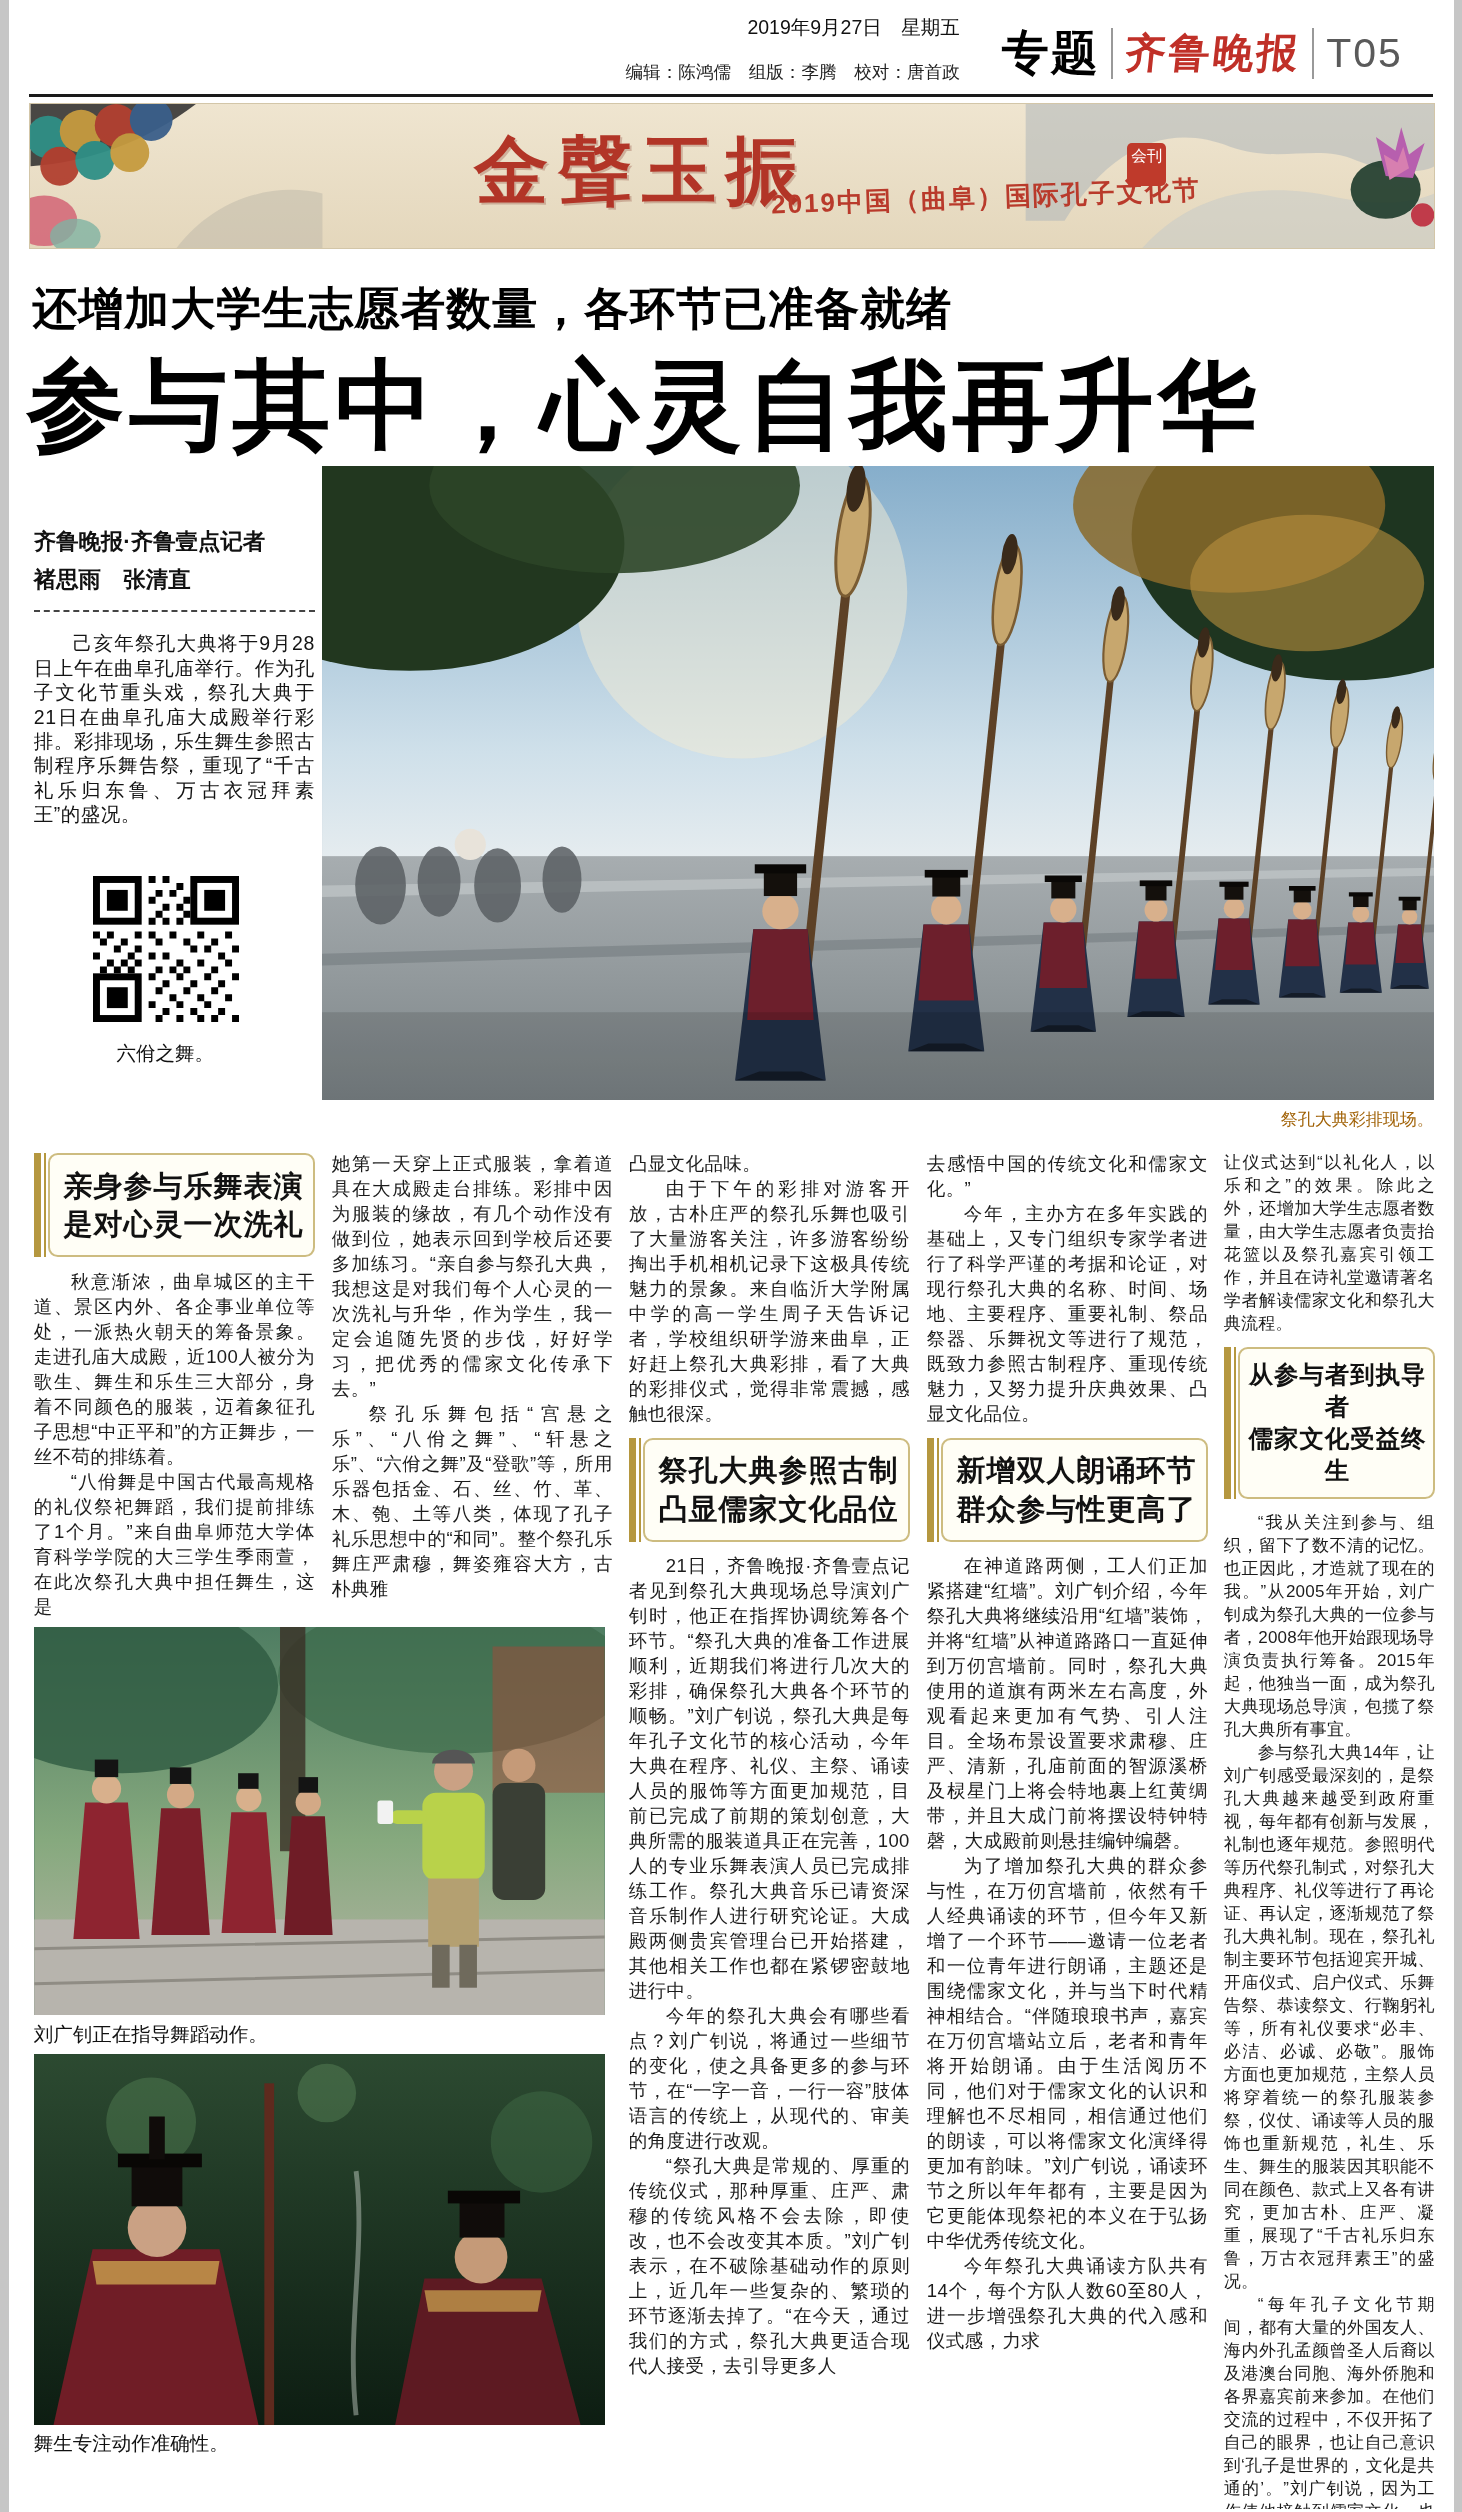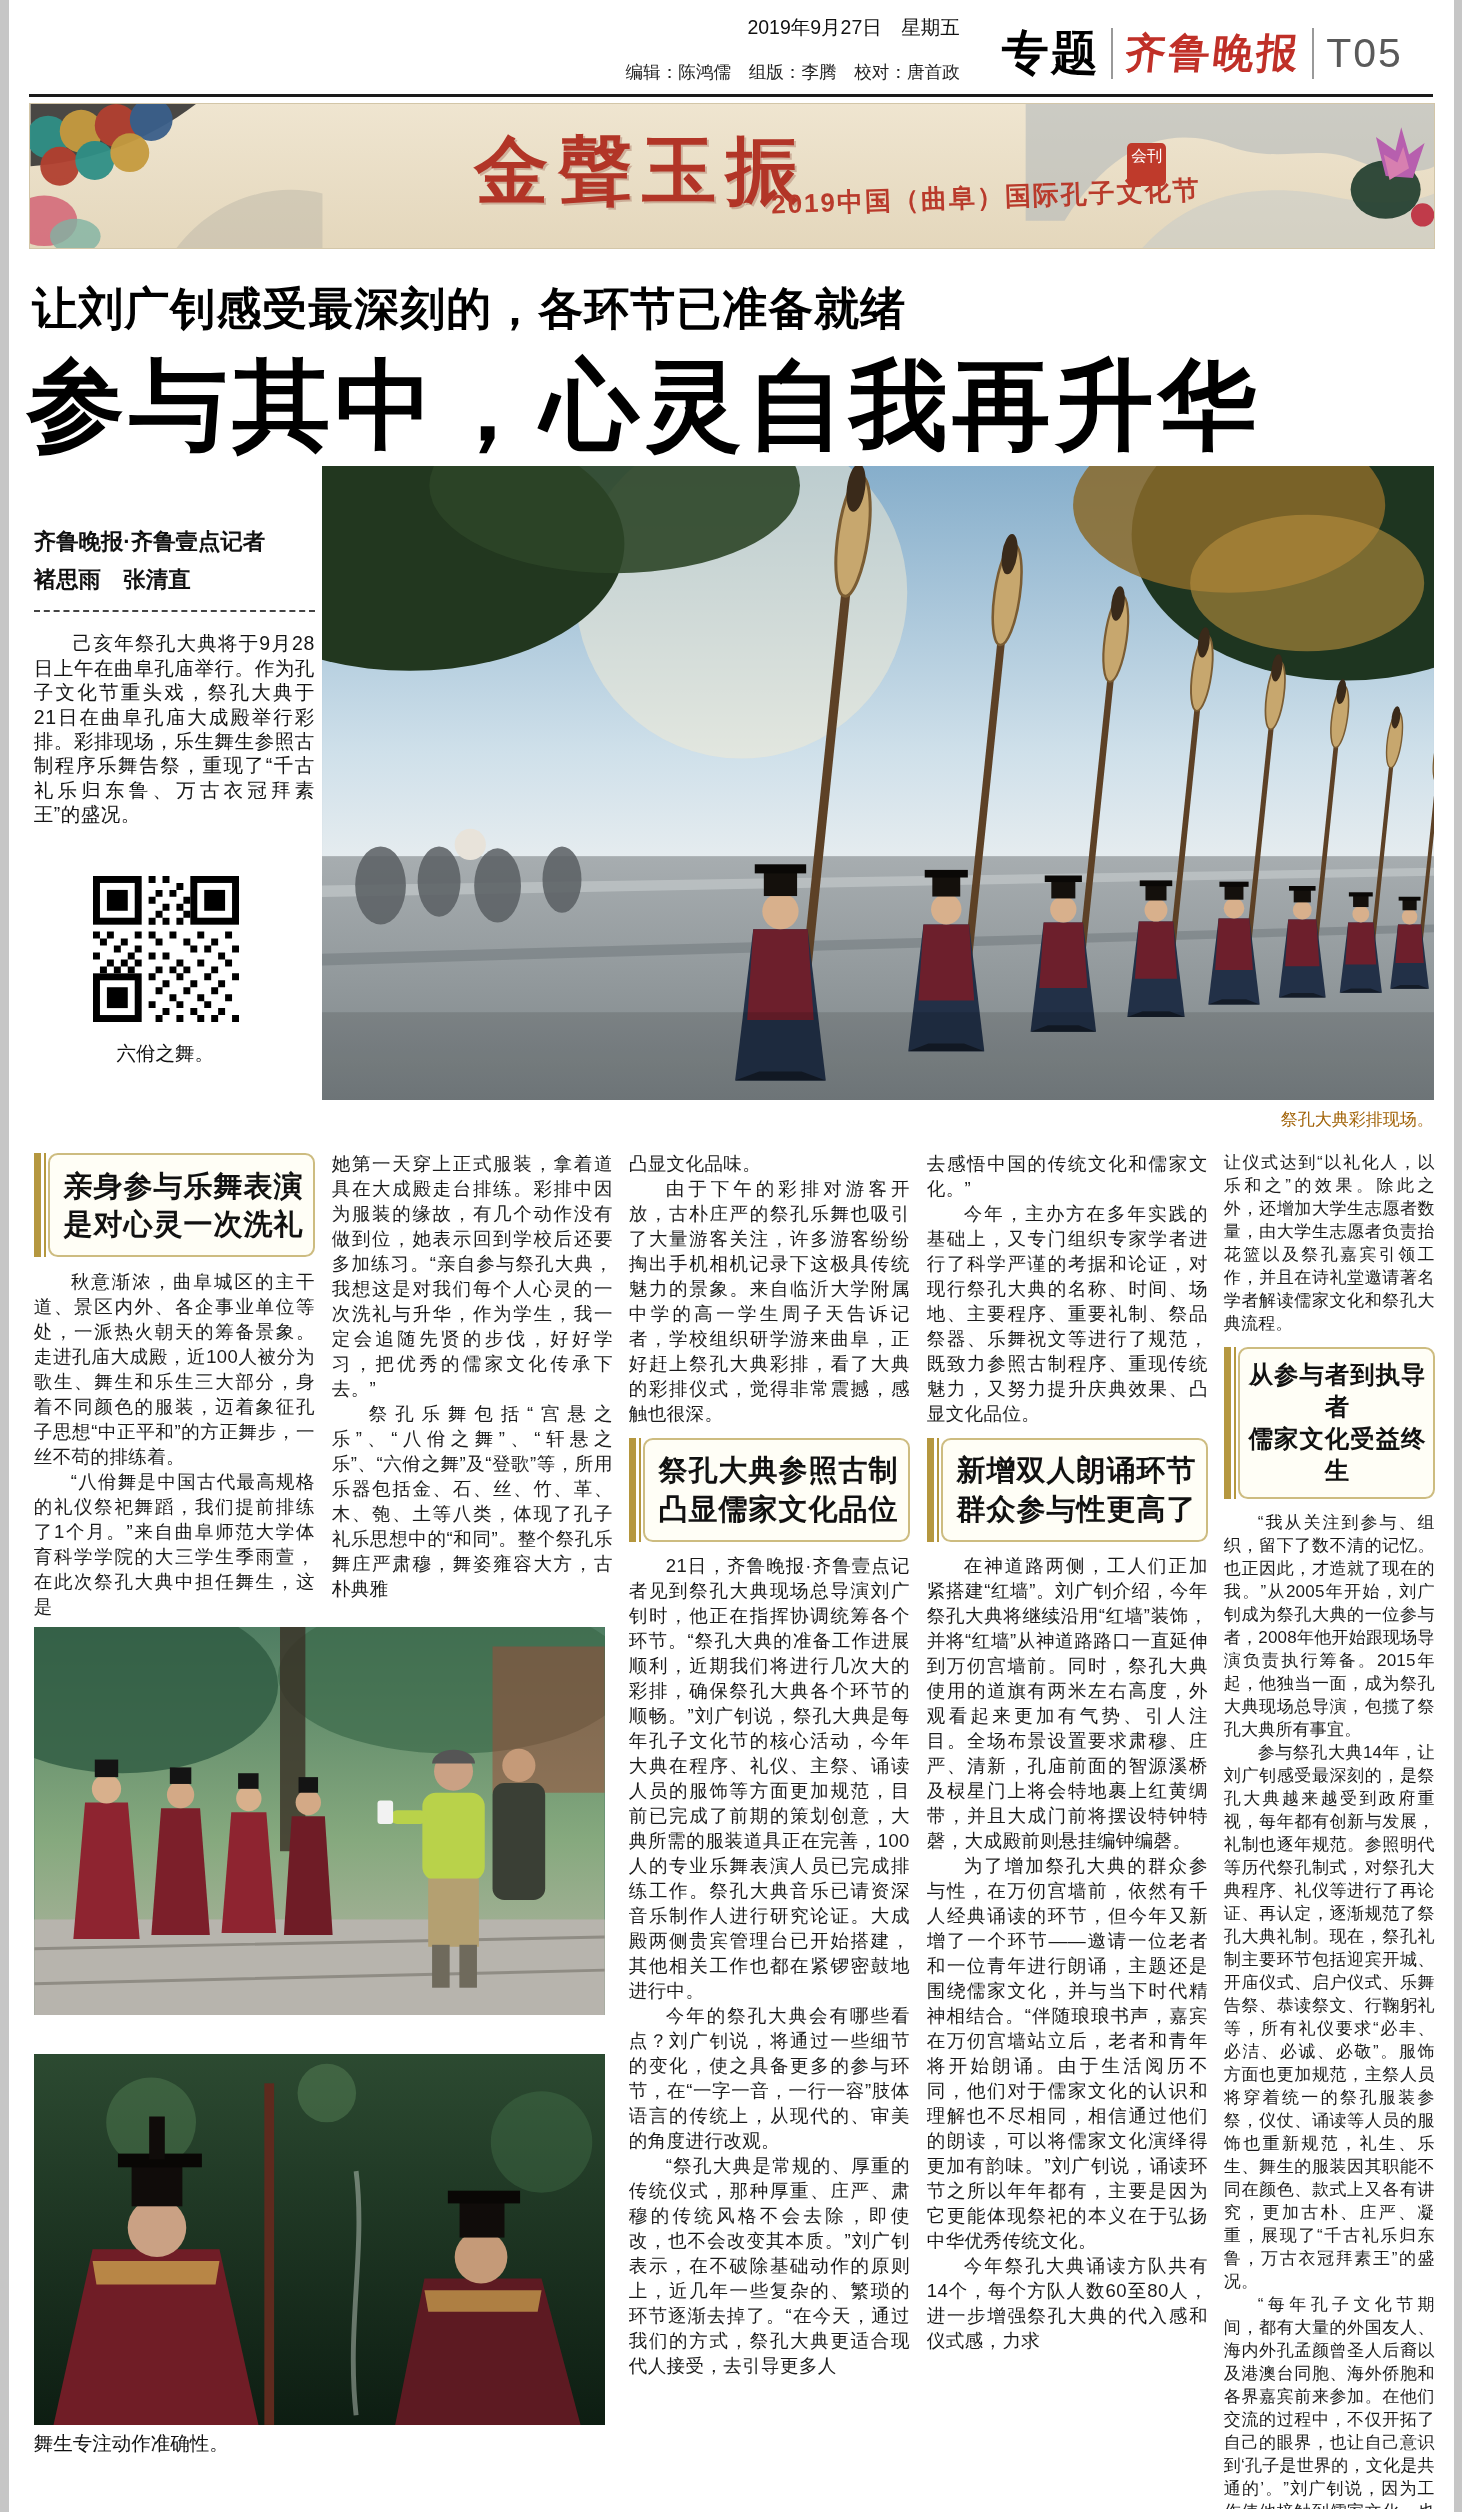--- a/index.html
+++ b/index.html
@@ -102,21 +102,21 @@
           <path d="M40,56 L30,16 L50,30 L56,6 L64,34 L80,22 L68,58 Z" fill="#b75fae"></path>
           <path d="M44,60 L38,34 L52,42 L58,26 L64,48 Z" fill="#d77fb0"></path>
           <circle cx="78" cy="96" r="12" fill="#c03b4a"></circle>
         </g>
       </svg>
       <div class="b-title">金聲玉振</div>
       <div class="b-sub">2019中国（曲阜）国际孔子文化节</div>
       <div class="b-seal">会刊</div>
     </div>
 
-    <div class="abs kicker">让刘广钊感受最深刻的，各环节已准备就绪</div>
+    <div class="abs kicker">还增加大学生志愿者数量，各环节已准备就绪</div>
     <div class="abs mainhead">参与其中，心灵自我再升华</div>
 
     <div class="abs byline">
       <div class="by-src">齐鲁晚报·齐鲁壹点记者</div>
       <div class="by-rep">褚思雨　张清直</div>
       <hr class="by-dash">
       <p class="lede">己亥年祭孔大典将于9月28日上午在曲阜孔庙举行。作为孔子文化节重头戏，祭孔大典于21日在曲阜孔庙大成殿举行彩排。彩排现场，乐生舞生参照古制程序乐舞告祭，重现了“千古礼乐归东鲁、万古衣冠拜素王”的盛况。</p>
     </div>
 
     <svg class="abs qr" viewBox="0 0 147 147">
@@ -305,20 +305,21 @@
             <rect x="436" y="326" width="18" height="44" fill="#6f6a5c"></rect>
           <circle cx="430" cy="148" r="20" fill="#caa184"></circle>
             <path d="M408,140 a22,14 0 0 1 44,0 z" fill="#555"></path>
           <rect x="366" y="188" width="36" height="14" rx="6" fill="#b9d24a"></rect>
           <rect x="352" y="178" width="16" height="24" rx="3" fill="#f2f2f2"></rect>
           <rect x="470" y="160" width="54" height="120" rx="12" fill="#3a3f35"></rect>
             <circle cx="497" cy="142" r="17" fill="#c59a78"></circle>
         </g>
       </svg>
     </div>
+    <div class="abs cap1">刘广钊正在指导舞蹈动作。</div>
 
     <div class="abs ph2">
       <svg width="571" height="371" viewBox="0 0 585 380">
         <defs>
           <linearGradient id="g2" x1="0" y1="0" x2="0" y2="1">
             <stop offset="0" stop-color="#2c4a31"></stop>
               <stop offset="1" stop-color="#0d1d12"></stop>
           </linearGradient>
         </defs>
         <rect width="585" height="380" fill="url(#g2)"></rect>

